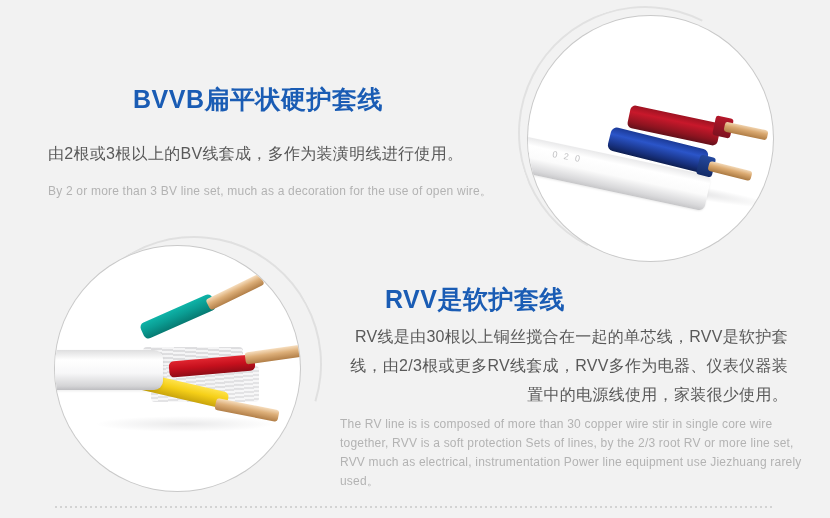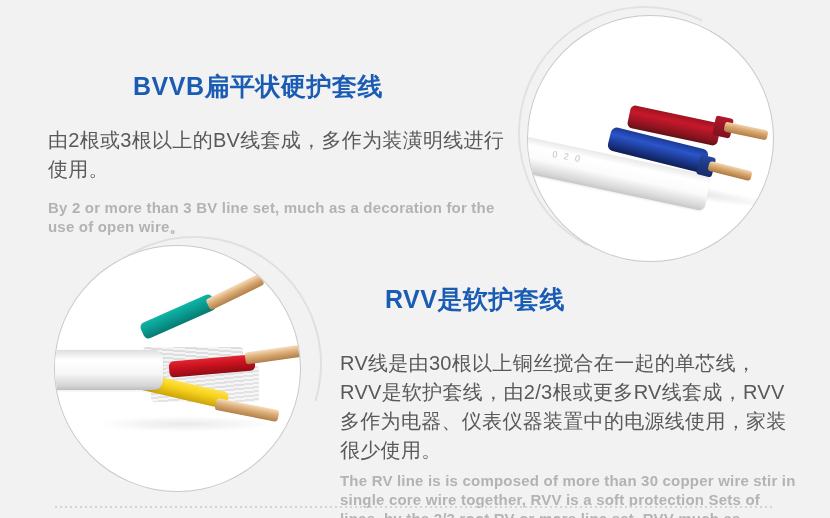--- a/index.html
+++ b/index.html
@@ -14,42 +14,41 @@
   
   .heading{
     color:#1a5cb4;
     font-weight:bold;
     font-size:25px;
     letter-spacing:.5px;
     white-space:nowrap;
   }
   .cn-body{
     color:#595959;
-    font-size:20px;
+    font-size:16px;
     line-height:29px;
     letter-spacing:.3px;
   }
   .en-body{
     color:#b3b3b3;
-    font-size:15px;
+    font-size:12px;
     line-height:19px;
     letter-spacing:.2px;
-    font-weight:bold;
-  }
-
-  
-  .sec1-text{position:absolute;left:48px;top:70px;width:460px;}
+  }
+
+  
+  .sec1-text{position:absolute;left:48px;top:83px;width:460px;}
   .sec1-text .heading{margin-left:85px;}
   .sec1-cn{margin-top:23px;}
   .sec1-en{margin-top:14px;}
 
   
   .sec2-text{position:absolute;left:340px;top:283px;width:468px;}
   .sec2-text .heading{margin-left:45px;}
-  .sec2-cn{margin-top:33px;width:448px;}
+  .sec2-cn{margin-top:6px;width:448px;text-align:right;}
   .sec2-en{margin-top:6px;width:462px;}
 
   
   .photo{
     position:absolute;
     border-radius:50%;
     overflow:hidden;
     background:#fff;
     box-shadow:0 0 0 1px #c9c9c9;
   }

